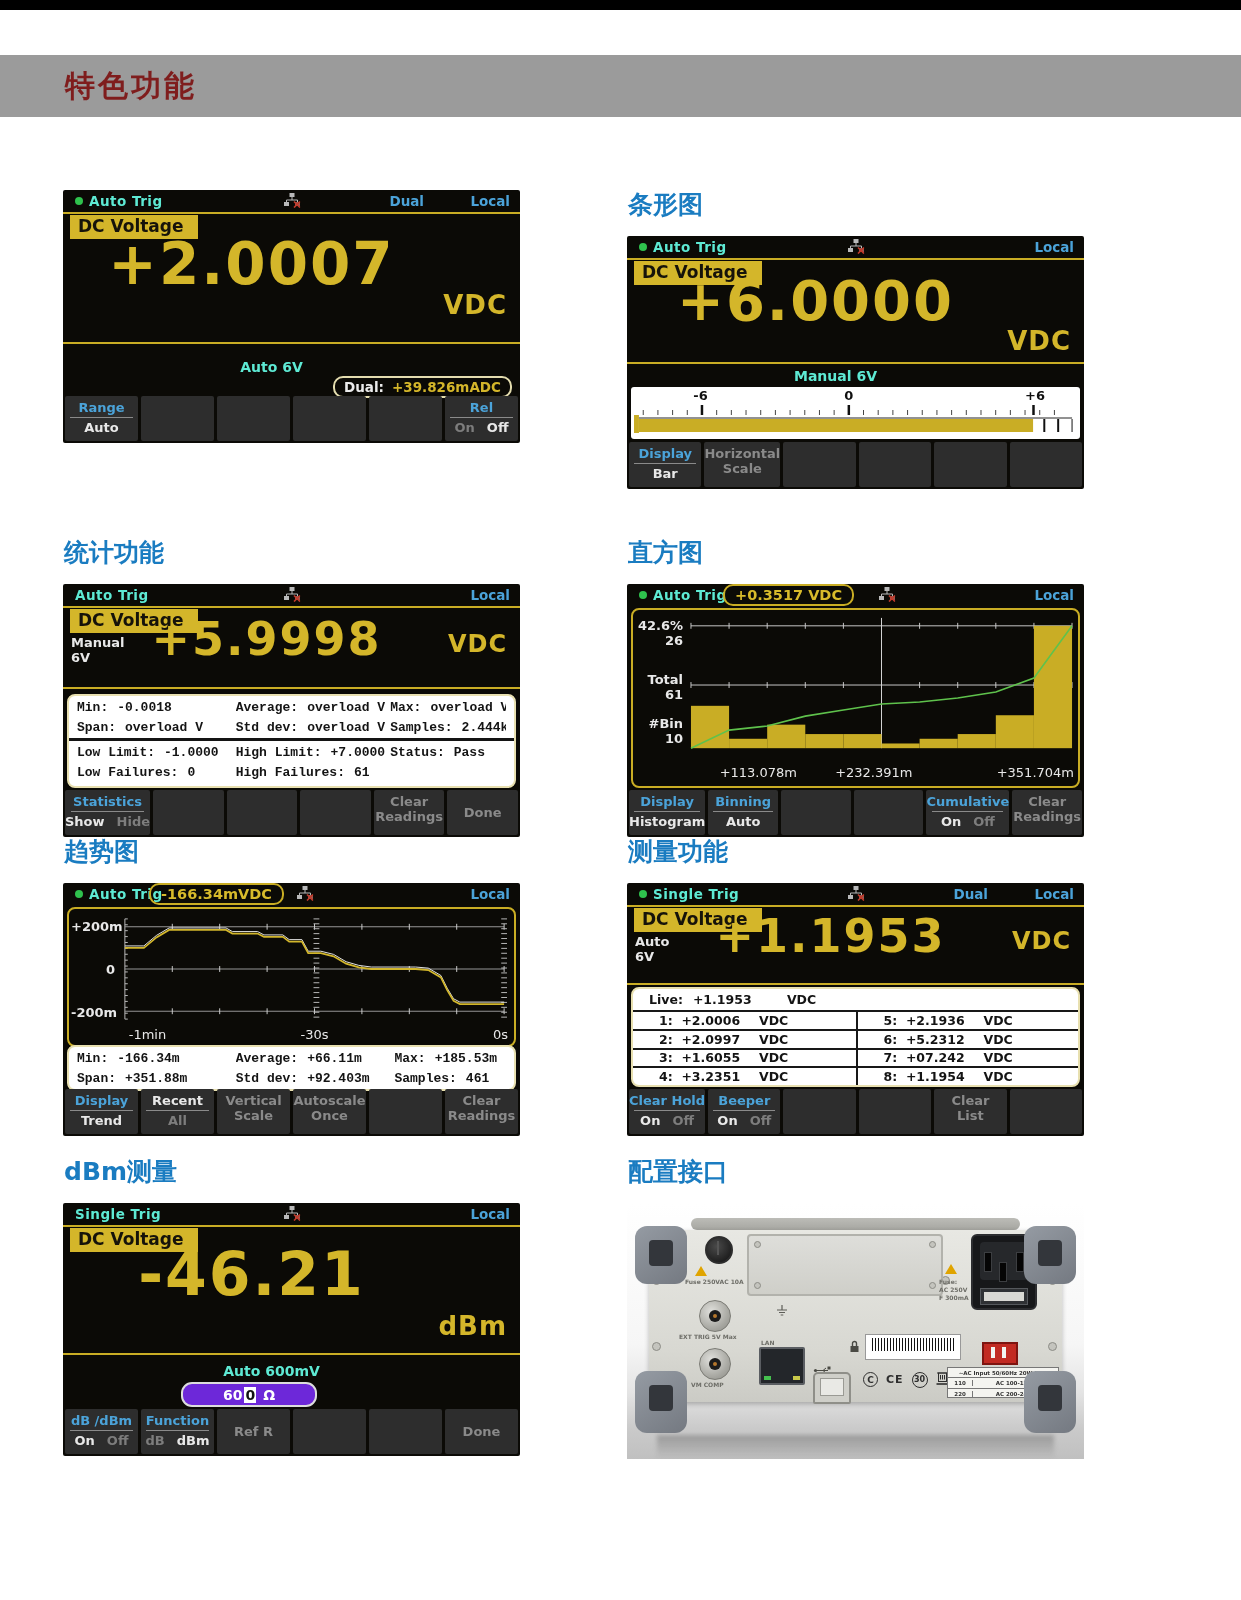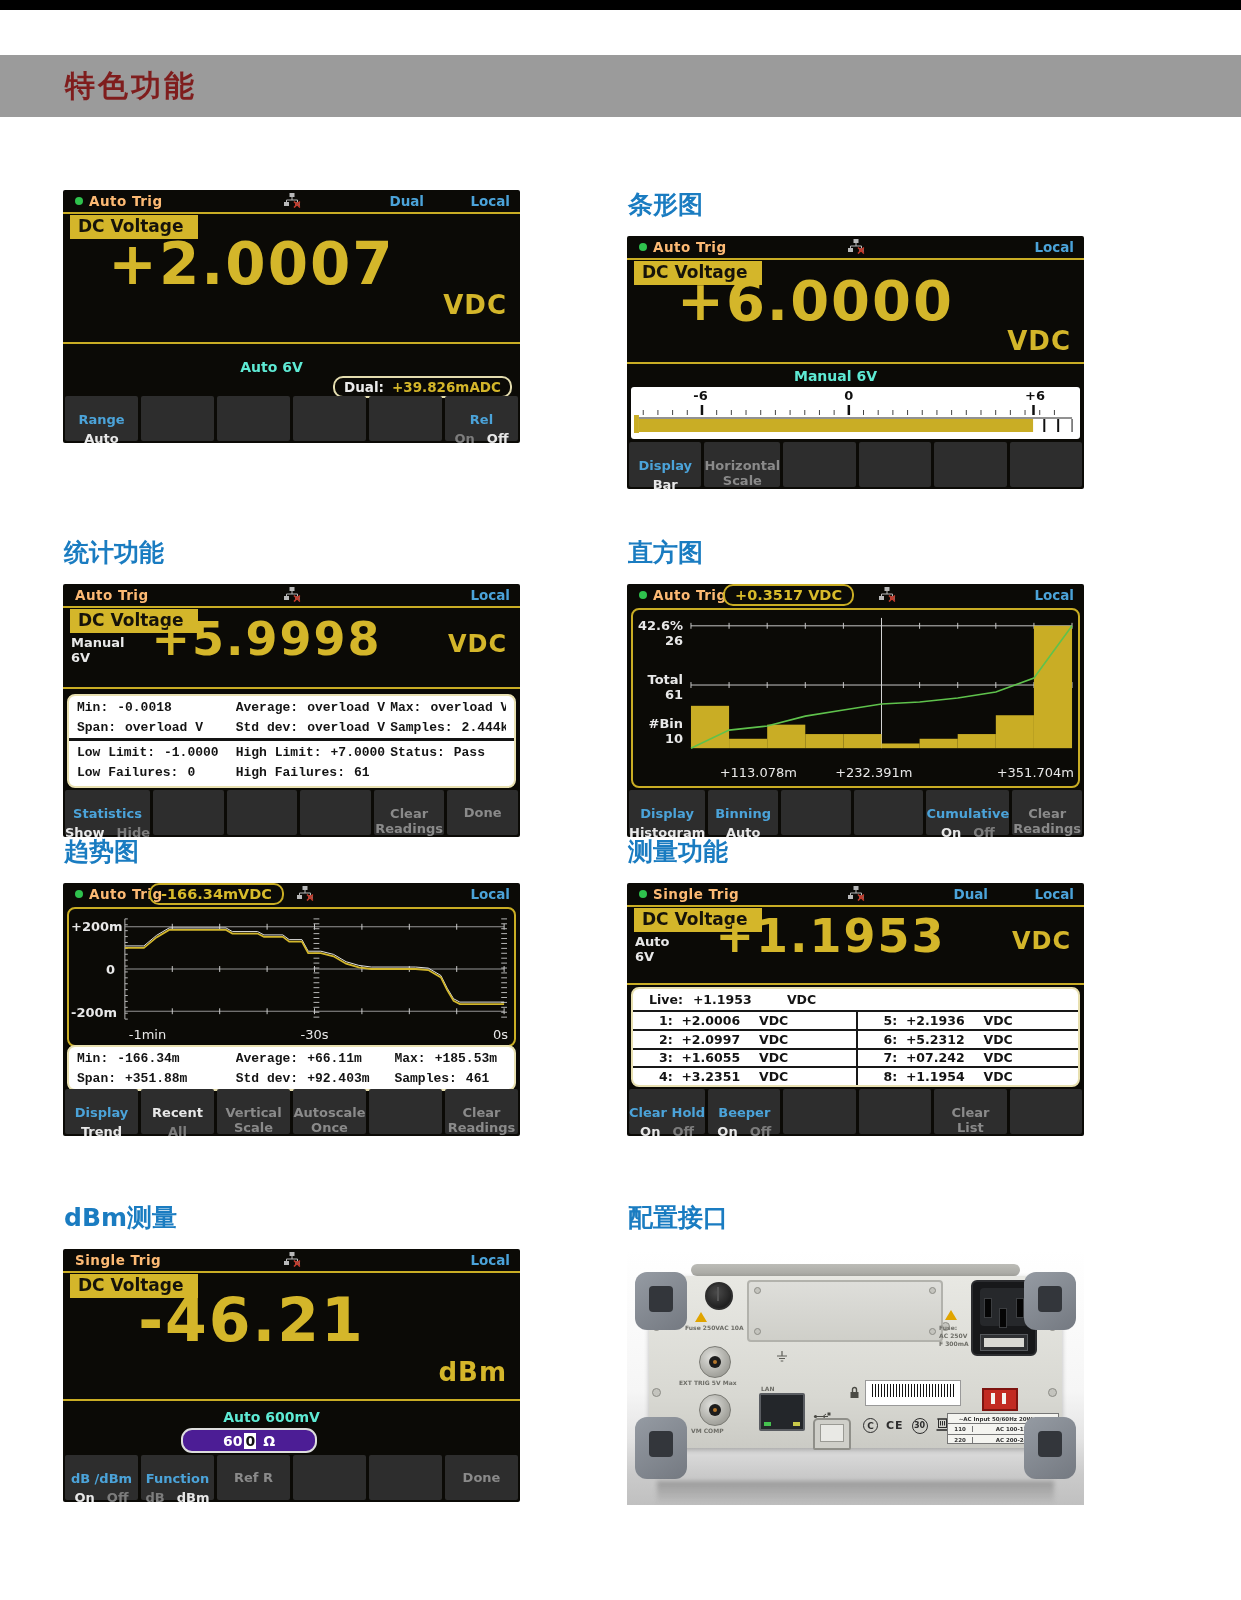--- a/index.html
+++ b/index.html
@@ -2,41 +2,41 @@
 <html><head>
 <meta charset="utf-8">
 <style>
   html,body{margin:0;padding:0;}
   body{width:1241px;height:1600px;background:#fff;font-family:"DejaVu Sans","Liberation Sans",sans-serif;position:relative;overflow:hidden;}
   .topstrip{height:10px;background:#000;}
   .band{margin-top:45px;height:62px;background:#9b9b9b;display:flex;align-items:center;}
   .band h1{margin:0 16px 0 65px;font-size:30px;color:#7f1d1d;letter-spacing:3px;}
   .grid{display:grid;grid-template-columns:457px 457px;column-gap:107px;margin-left:63px;}
   .sec{position:relative;}
-  .sec.r1{margin-top:73px}.sec.r2{margin-top:49px}.sec.r3{}.sec.r4{margin-top:67px}
+  .sec.r1{margin-top:73px}.sec.r2{margin-top:49px}.sec.r3{}.sec.r4{margin-top:21px}
   .stitle{margin:0 0 16px 1px;font-size:25px;line-height:30px;color:#1a7cc1;font-weight:bold;}
 
   
   .scr{position:relative;width:457px;height:253px;background:#0b0a06;overflow:hidden;border-radius:2px;}
   .st{position:relative;height:22px;display:flex;align-items:center;padding-left:12px;font-size:13.5px;font-weight:bold;}
   .stdot{width:8px;height:8px;border-radius:50%;background:#2fc24d;margin-right:6px;}
-  .sttrig{color:#fdba74;letter-spacing:.5px;white-space:pre;}
+  .sttrig{color:#5eead4;letter-spacing:.5px;white-space:pre;}
   .sticon{position:absolute;left:50%;top:3px;transform:translateX(-50%);line-height:0;}
   .stdual{position:absolute;right:96px;color:#4ba3d9;}
   .stlocal{position:absolute;right:10px;color:#4ba3d9;}
   .stbox{position:absolute;top:0px;height:18px;line-height:18px;border:2px solid #c9ad24;border-radius:10px;padding:0 10px;color:#d8bb2b;font-size:14.5px;white-space:nowrap;}
   .yl{position:absolute;left:0;right:0;top:22px;height:2px;background:#c9ad24;}
   .yl2{top:152px;}
   .badge{position:absolute;left:7px;top:25px;background:#d4b62a;color:#16130a;font-size:17px;font-weight:bold;padding:1px 14px 3px 8px;}
   .lann{position:absolute;left:8px;top:51px;color:#e8e8e8;font-size:13px;font-weight:bold;line-height:15px;}
   .read{position:absolute;left:0;right:0;text-align:center;color:#d4b62a;font-weight:bold;letter-spacing:2px;white-space:nowrap;}
   .unit{position:absolute;right:13px;color:#d4b62a;font-size:26px;font-weight:bold;letter-spacing:1px;}
   .range{position:absolute;left:0;right:40px;text-align:center;color:#5eead4;font-size:14px;font-weight:bold;}
   .skrow{position:absolute;left:2px;right:2px;bottom:2px;height:45px;display:flex;gap:3px;}
-  .sk{flex:1;background:#2d2d2d;border-radius:2px;display:flex;flex-direction:column;align-items:center;padding-top:16px;font-weight:bold;font-size:13px;line-height:15px;color:#e8e8e8;}
+  .sk{flex:1;background:#2d2d2d;border-radius:2px;display:flex;flex-direction:column;align-items:center;padding-top:4px;font-weight:bold;font-size:13px;line-height:15px;color:#e8e8e8;}
   .sk .lbl{color:#4ba3d9;white-space:nowrap;}
   .sk .lbl.w{color:#e8e8e8;}
   .sk .line{width:86%;height:1px;background:#8a8a8a;margin:2px 0 2px;}
   .sk .val{display:flex;gap:12px;white-space:nowrap;}
   .sk .dim{color:#7d7d7d;}
   .sk .g{color:#8a8a8a;text-align:center;white-space:nowrap;}
   .sk.center{justify-content:center;padding-top:0;}
 
   .dualbox{position:absolute;right:8px;top:186px;border:2px solid #e3dcae;border-radius:10px;padding:1px 9px;font-size:13.5px;font-weight:bold;white-space:nowrap;}
   .dualbox .dl{color:#ececec;margin-right:8px;}
@@ -93,21 +93,21 @@
   #scr-hist .stbox{left:96px;}
   #scr-trend .sticon{left:53%;}
   #scr-trend .stbox{left:86px;}
   #scr-meas .read{top:26px;font-size:46px;padding-right:50px;}
   #scr-meas .unit{top:44px;font-size:24px;}
   #scr-meas .yl2{top:100px;}
   #scr-dbm .read{top:36px;font-size:60px;padding-right:80px;}
   #scr-dbm .unit{top:108px;}
   #scr-dbm .yl2{top:150px;}
   #scr-dbm .range{top:160px;}
-  .ohm{position:absolute;left:118px;top:179px;width:132px;height:21px;border:2px solid #ddd;border-radius:11px;background:#4c1d95;color:#fff;font-size:14px;font-weight:bold;display:flex;align-items:center;justify-content:center;gap:2px;}
+  .ohm{position:absolute;left:118px;top:179px;width:132px;height:21px;border:2px solid #ddd;border-radius:11px;background:#6d28d9;color:#fff;font-size:14px;font-weight:bold;display:flex;align-items:center;justify-content:center;gap:2px;}
   .ohm .cur{background:#fff;color:#111;padding:0 1px;}
   .ohm .ou{margin-left:5px;}
 
   
   .photo{position:relative;width:457px;height:255px;margin-top:17px;overflow:hidden;
     background:linear-gradient(180deg,#ffffff 0%,#f6f6f6 55%,#e4e4e4 74%,#cacaca 88%,#c0c0c0 100%);}
   .rp-handlebar{position:absolute;left:64px;right:64px;top:14px;height:12px;background:linear-gradient(#bcbcb7,#a6a6a1);border-radius:6px;}
   .rp-body{position:absolute;left:22px;top:26px;width:413px;height:172px;background:linear-gradient(180deg,#e8e8e3,#d8d8d2 70%,#cbcbc5);border-radius:5px;box-shadow:0 2px 5px rgba(0,0,0,.25);}
   .bump{position:absolute;width:52px;height:58px;background:linear-gradient(145deg,#959ba3,#747981);border-radius:12px;}
   .bump.tl{left:8px;top:22px;}.bump.tr{right:8px;top:22px;}

